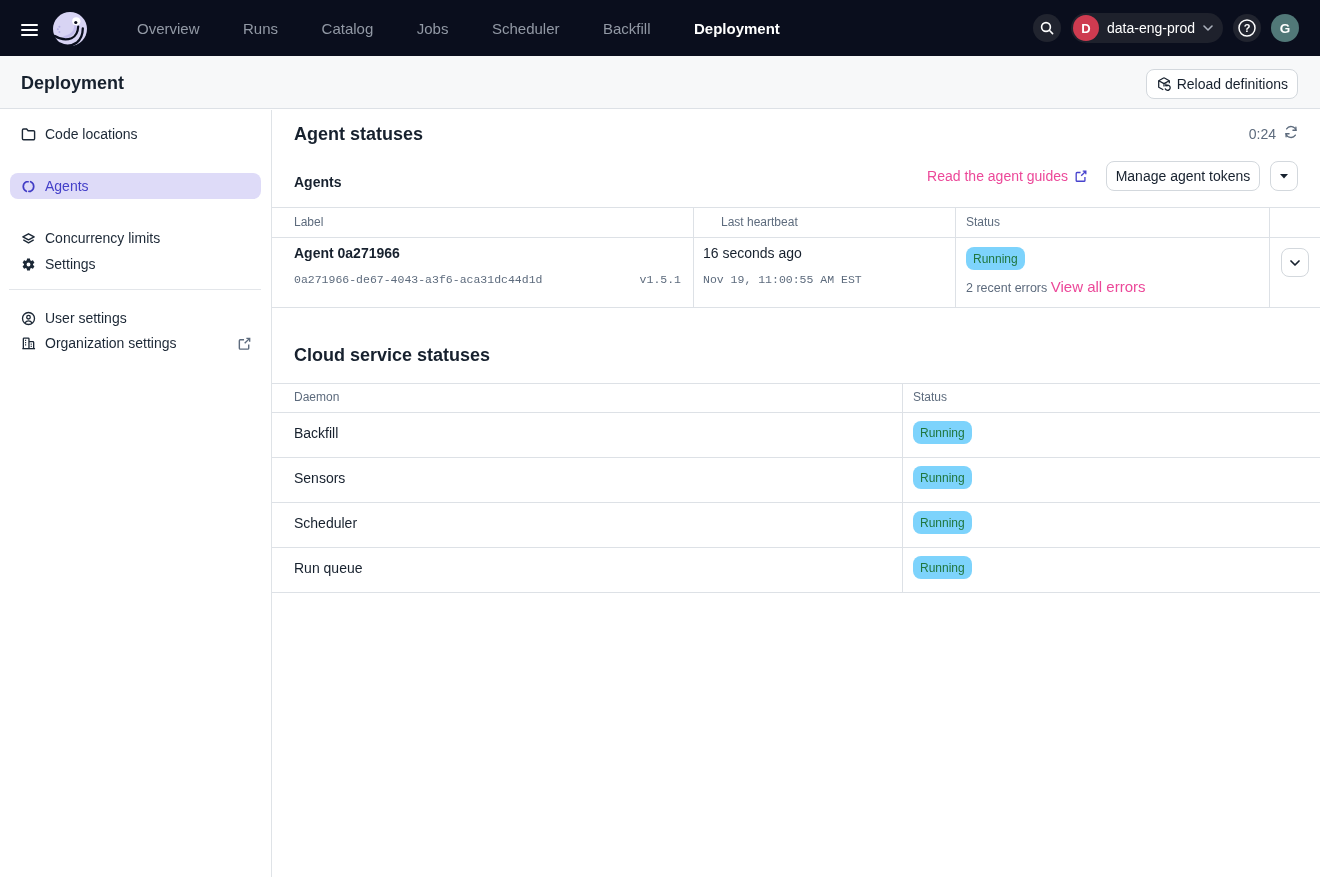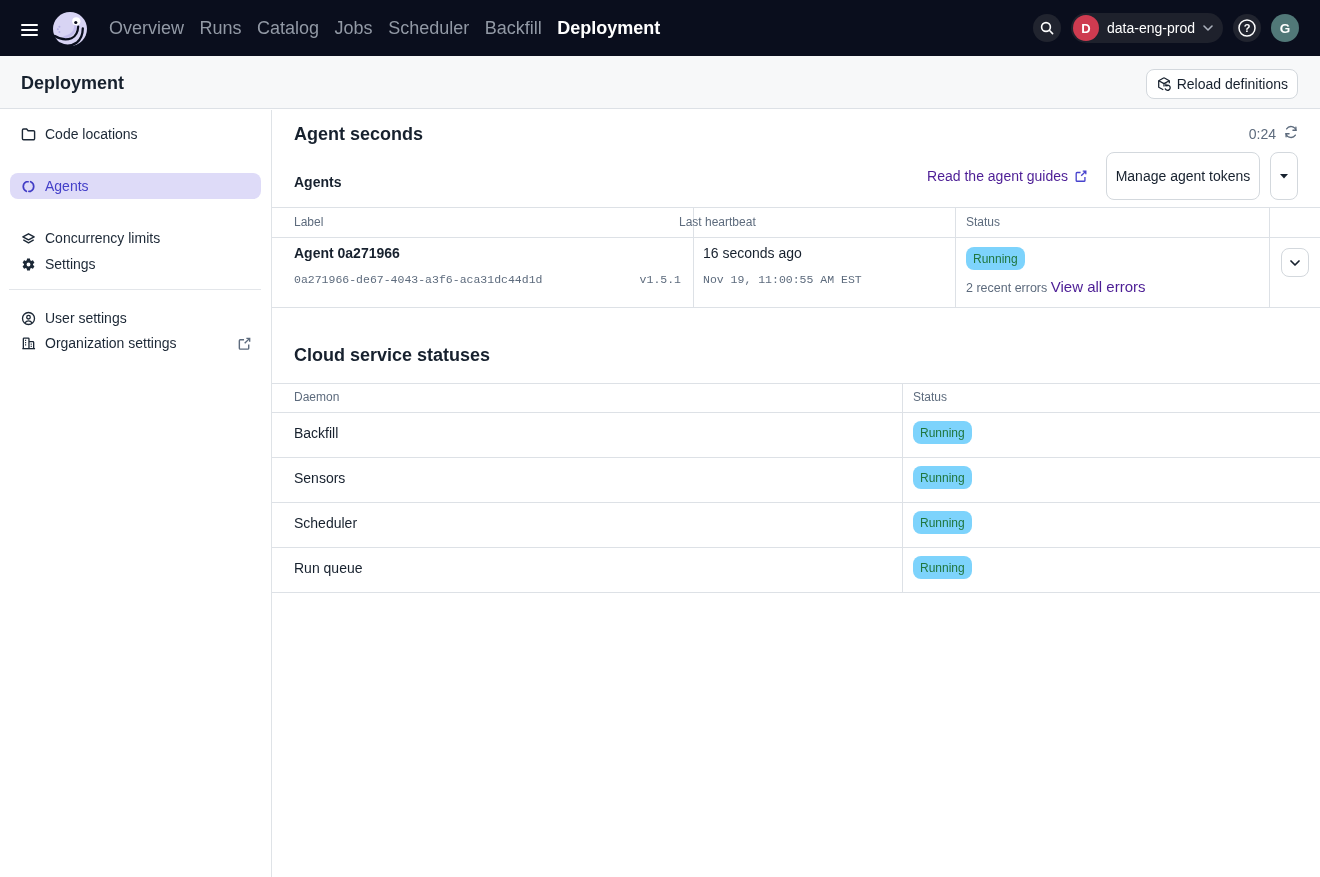--- a/index.html
+++ b/index.html
@@ -5,21 +5,21 @@
 * { margin:0; padding:0; box-sizing:border-box; }
 html,body { width:1320px; height:877px; font-family:"Liberation Sans", sans-serif; background:#fff; overflow:hidden; }
 .abs { position:absolute; }
 
 
 #topbar { position:absolute; left:0; top:0; width:1320px; height:56px; background:#0a0e1d; }
 #burger { position:absolute; left:21px; top:24px; width:17px; height:12px; }
 #burger div { height:2.4px; background:#fff; border-radius:1px; margin-bottom:2.4px; }
 #logo { position:absolute; left:53px; top:12px; }
 .navlinks { position:absolute; left:109px; top:0; height:56px; display:flex; align-items:center; gap:15.5px; }
-.navlinks a { color:#9299a5; font-size:18px; font-weight:500; text-decoration:none; }
+.navlinks a { color:#9299a5; font-size:15px; font-weight:500; text-decoration:none;margin-left:28px; }
 .navlinks a.active { color:#ffffff; font-weight:600; }
 #tb-right { position:absolute; right:21px; top:0; height:56px; display:flex; align-items:center; gap:10px; }
 .circbtn { width:28px; height:28px; border-radius:50%; background:#21242f; display:flex; align-items:center; justify-content:center; }
 #deppill { height:30px; border-radius:15px; background:#1e212c; display:flex; align-items:center; padding:0 10px 0 2px; gap:8px; }
 #deppill .d { width:26px; height:26px; border-radius:50%; background:#ce3b50; color:#fff; font-size:13px; font-weight:600; display:flex; align-items:center; justify-content:center; }
 #deppill .t { color:#fff; font-size:14px; font-weight:500; }
 #avatar { width:28px; height:28px; border-radius:50%; background:#517878; color:#fff; font-size:13.5px; font-weight:600; display:flex; align-items:center; justify-content:center; }
 
 
 #pagehead { position:absolute; left:0; top:56px; width:1320px; height:53px; background:#f7f8f9; border-bottom:1px solid #dde1e6; }
@@ -35,22 +35,22 @@
 .extlink { position:absolute; }
 
 
 #main { position:absolute; left:272px; top:109px; width:1048px; height:768px; background:#fff; }
 h2.sect { font-size:18px; font-weight:600; color:#17212e; }
 #agsts { position:absolute; left:22px; top:15px; }
 #count { position:absolute; right:44px; top:17px; font-size:14px; color:#5d6b7d; }
 #countref { position:absolute; right:22px; top:16px; }
 #agents-sub { position:absolute; left:22px; top:65px; font-size:14px; font-weight:700; color:#17212e; }
 #agactions { position:absolute; right:22px; top:52px; height:30px; display:flex; align-items:center; }
-a.bluelink { color:#4c1d95; font-size:14px; text-decoration:none; }
-.btn { height:48px; background:#fff; border:1px solid #d3d8dd; border-radius:8px; display:flex; align-items:center; justify-content:center; font-size:14px; color:#17212e; }
+a.bluelink { color:#ec4899; font-size:14px; text-decoration:none; }
+.btn { height:30px; background:#fff; border:1px solid #d3d8dd; border-radius:8px; display:flex; align-items:center; justify-content:center; font-size:14px; color:#17212e; }
 
 
 .tline { position:absolute; background:#dde1e6; }
 .hdrtxt { position:absolute; font-size:12px; color:#5d6b7d; }
 .mono { font-family:"Liberation Mono", monospace; font-size:11.5px; color:#5d6b7d;text-align:right; }
 .tag { display:inline-block; background:#7dd3fc; color:#20763e; font-size:12px; border-radius:8px; padding:5.5px 7px; line-height:1; }
 .rowname { font-size:14px; color:#17212e; }
 .expbtn { position:absolute; width:30px; height:30px; border:1px solid #d3d8dd; border-radius:8px; background:#fff; display:flex; align-items:center; justify-content:center; }
 </style>
 </head>
@@ -164,21 +164,21 @@
       </svg>
     User settings
   </div>
   <svg class="extlink" style="left:237px; top:226px;" width="15" height="15" viewBox="0 0 16 16" fill="none" stroke="#5d6b7d" stroke-width="1.5">
       <path d="M12.5 9 v4 a1 1 0 0 1 -1 1 H3.5 a1 1 0 0 1 -1 -1 V5 a1 1 0 0 1 1 -1 h4"></path>
       <path d="M10 2.5 h3.5 V6 M13.2 2.8 L8.2 7.8"></path>
     </svg>
 </div>
 
 <div id="main">
-  <h2 class="sect" id="agsts">Agent seconds</h2>
+  <h2 class="sect" id="agsts">Agent statuses</h2>
   <span id="count">0:24</span>
   <svg id="countref" width="14" height="14" viewBox="0 0 16 16" fill="none" stroke="#5d6b7d" stroke-width="1.5" stroke-linecap="round">
       <path d="M13.8 6.2 A6 6 0 0 0 3 4.4 M2.2 9.8 A6 6 0 0 0 13 11.6"></path>
       <path d="M13.6 2.6 v3.4 h-3.4 M2.4 13.4 v-3.4 h3.4"></path>
     </svg>
 
   <div id="agents-sub">Agents</div>
   <div id="agactions">
     <a class="bluelink" style="margin-right:6px;">Read the agent guides</a>
     <svg width="14" height="14" viewBox="0 0 16 16" fill="none" stroke="#4742cd" stroke-width="1.5" style="margin-right:18px;">
@@ -194,21 +194,21 @@
   </div>
 
   <div class="tline" style="left:0; top:98px; width:1048px; height:1px;"></div>
   <div class="tline" style="left:0; top:128px; width:1048px; height:1px;"></div>
   <div class="tline" style="left:0; top:198px; width:1048px; height:1px;"></div>
   <div class="tline" style="left:421px; top:98px; width:1px; height:100px;"></div>
   <div class="tline" style="left:683px; top:98px; width:1px; height:100px;"></div>
   <div class="tline" style="left:997px; top:98px; width:1px; height:100px;"></div>
 
   <div class="hdrtxt" style="left:22px; top:106px;">Label</div>
-  <div class="hdrtxt" style="left:407px; top:106px;">Last heartbeat</div>
+  <div class="hdrtxt" style="left:449px; top:106px;">Last heartbeat</div>
   <div class="hdrtxt" style="left:694px; top:106px;">Status</div>
 
   <div class="abs" style="left:22px; top:136px; font-size:14px; font-weight:700; color:#17212e;">Agent 0a271966</div>
   <div class="abs mono" style="left:22px; top:164px;">0a271966-de67-4043-a3f6-aca31dc44d1d</div>
   <div class="abs mono" style="left:345px; top:164px; width:64px; text-align:right;">v1.5.1</div>
   <div class="abs rowname" style="left:431px; top:136px;">16 seconds ago</div>
   <div class="abs mono" style="left:431px; top:164px;">Nov 19, 11:00:55 AM EST</div>
   <div class="abs" style="left:694px; top:138px;"><span class="tag">Running</span></div>
   <div class="abs" style="left:694px; top:169px; font-size:12.5px; color:#5d6b7d;">2 recent errors&nbsp;<a class="bluelink" style="font-size:15px;">View all errors</a></div>
   <div class="expbtn" style="left:1009px; top:139px; width:28px; height:29px;">

